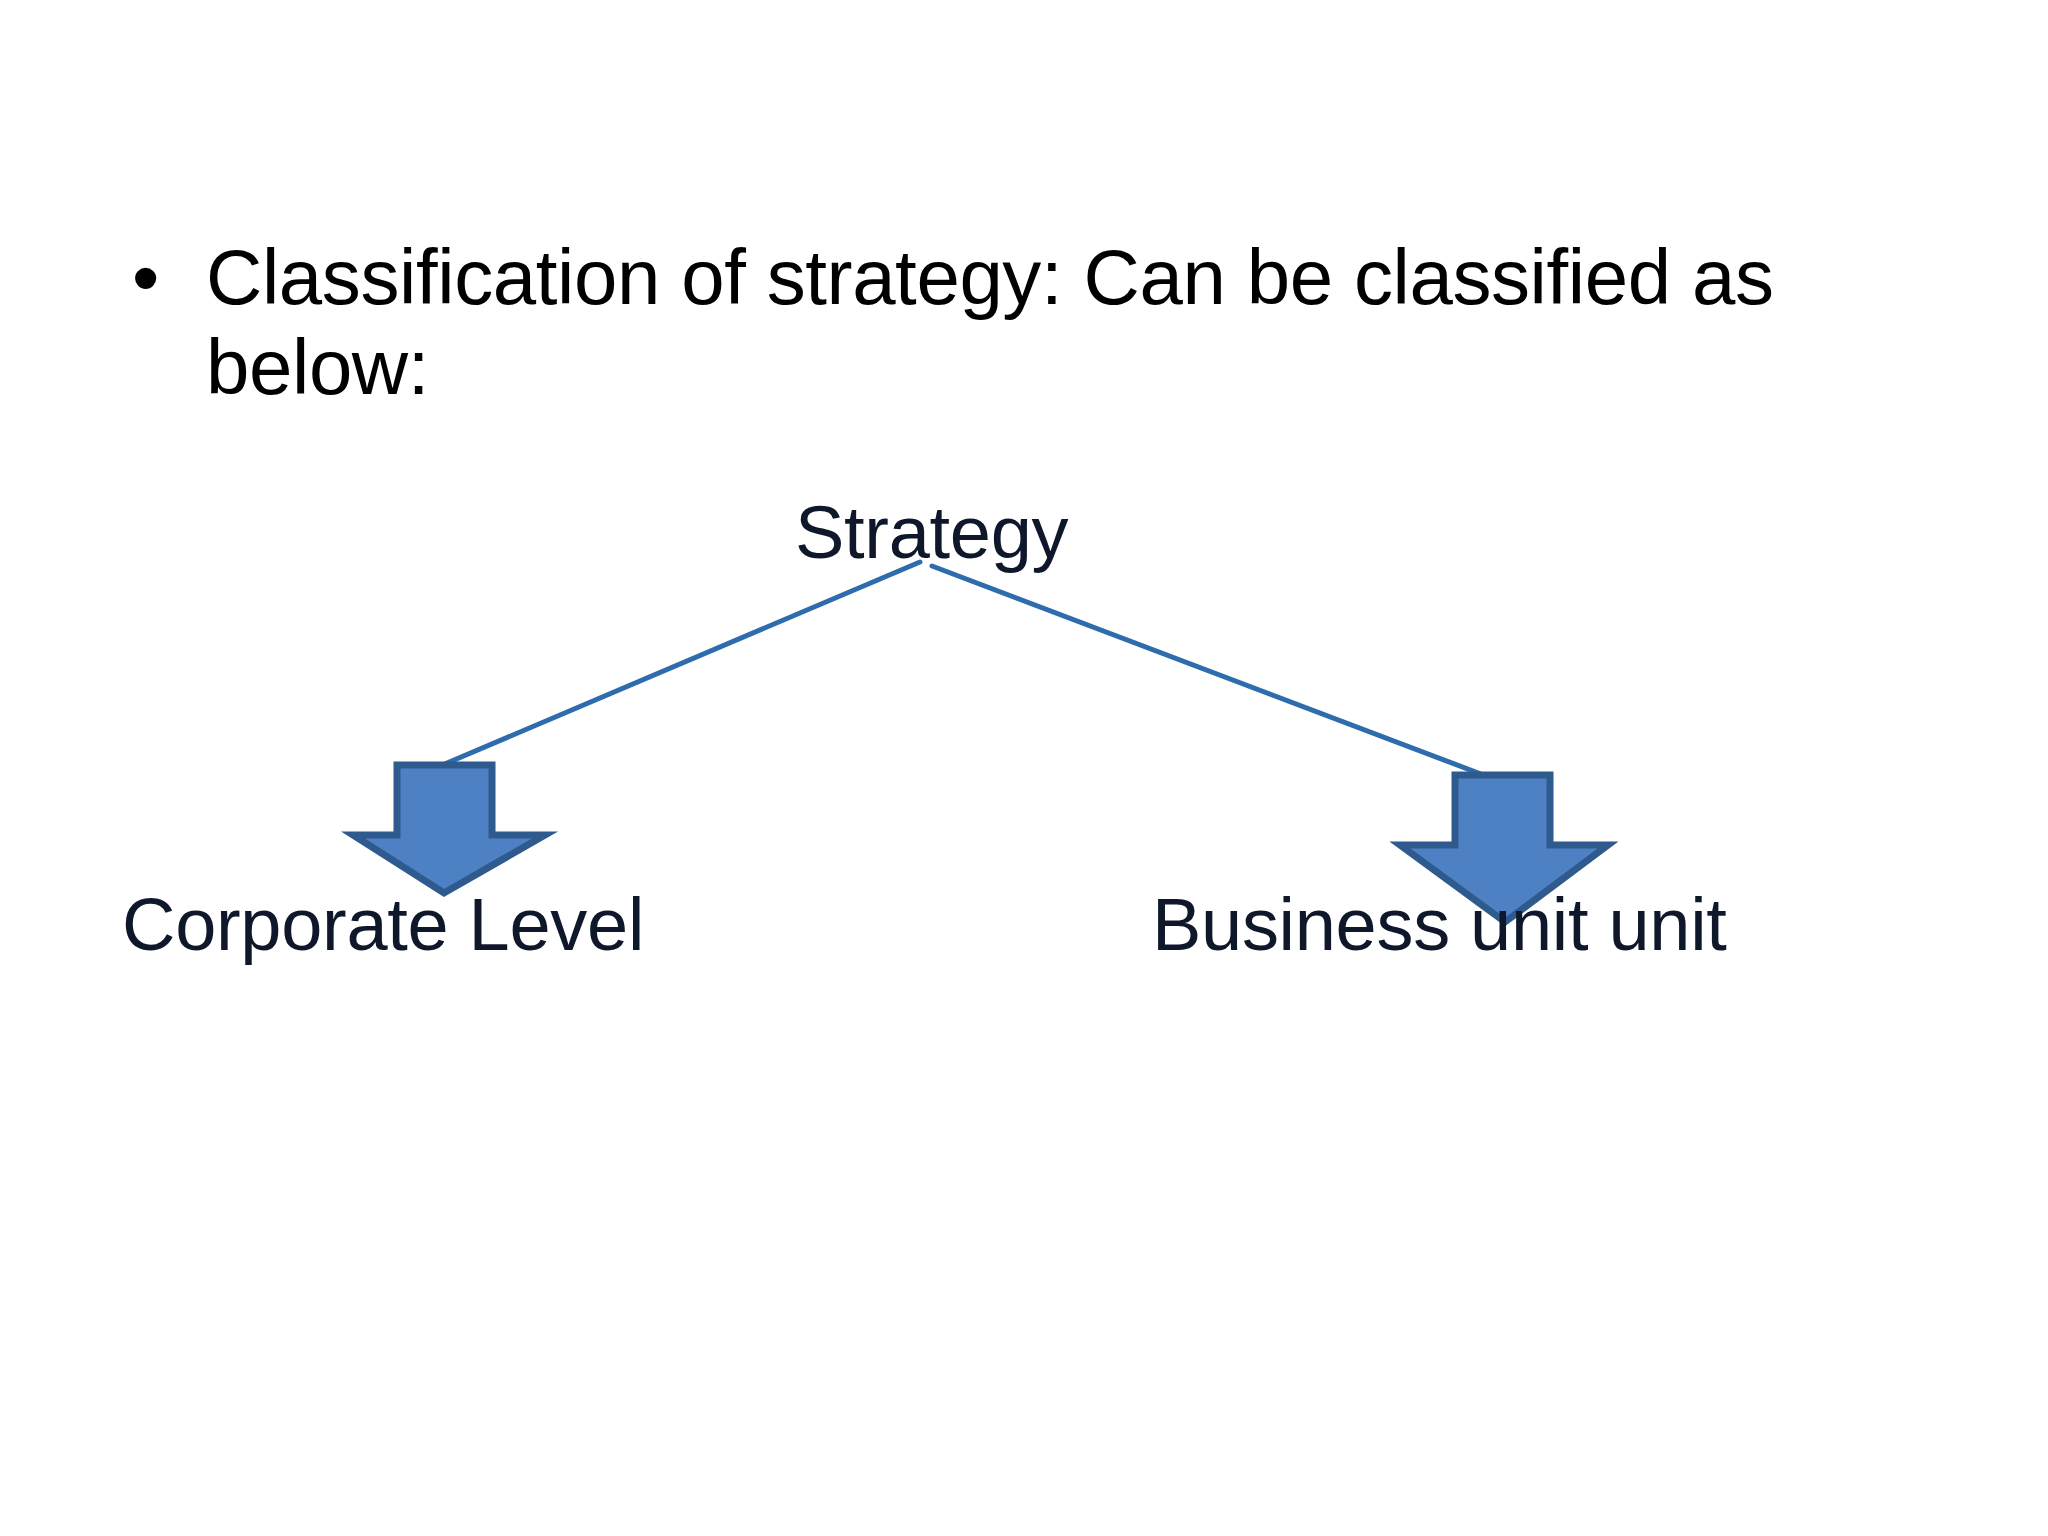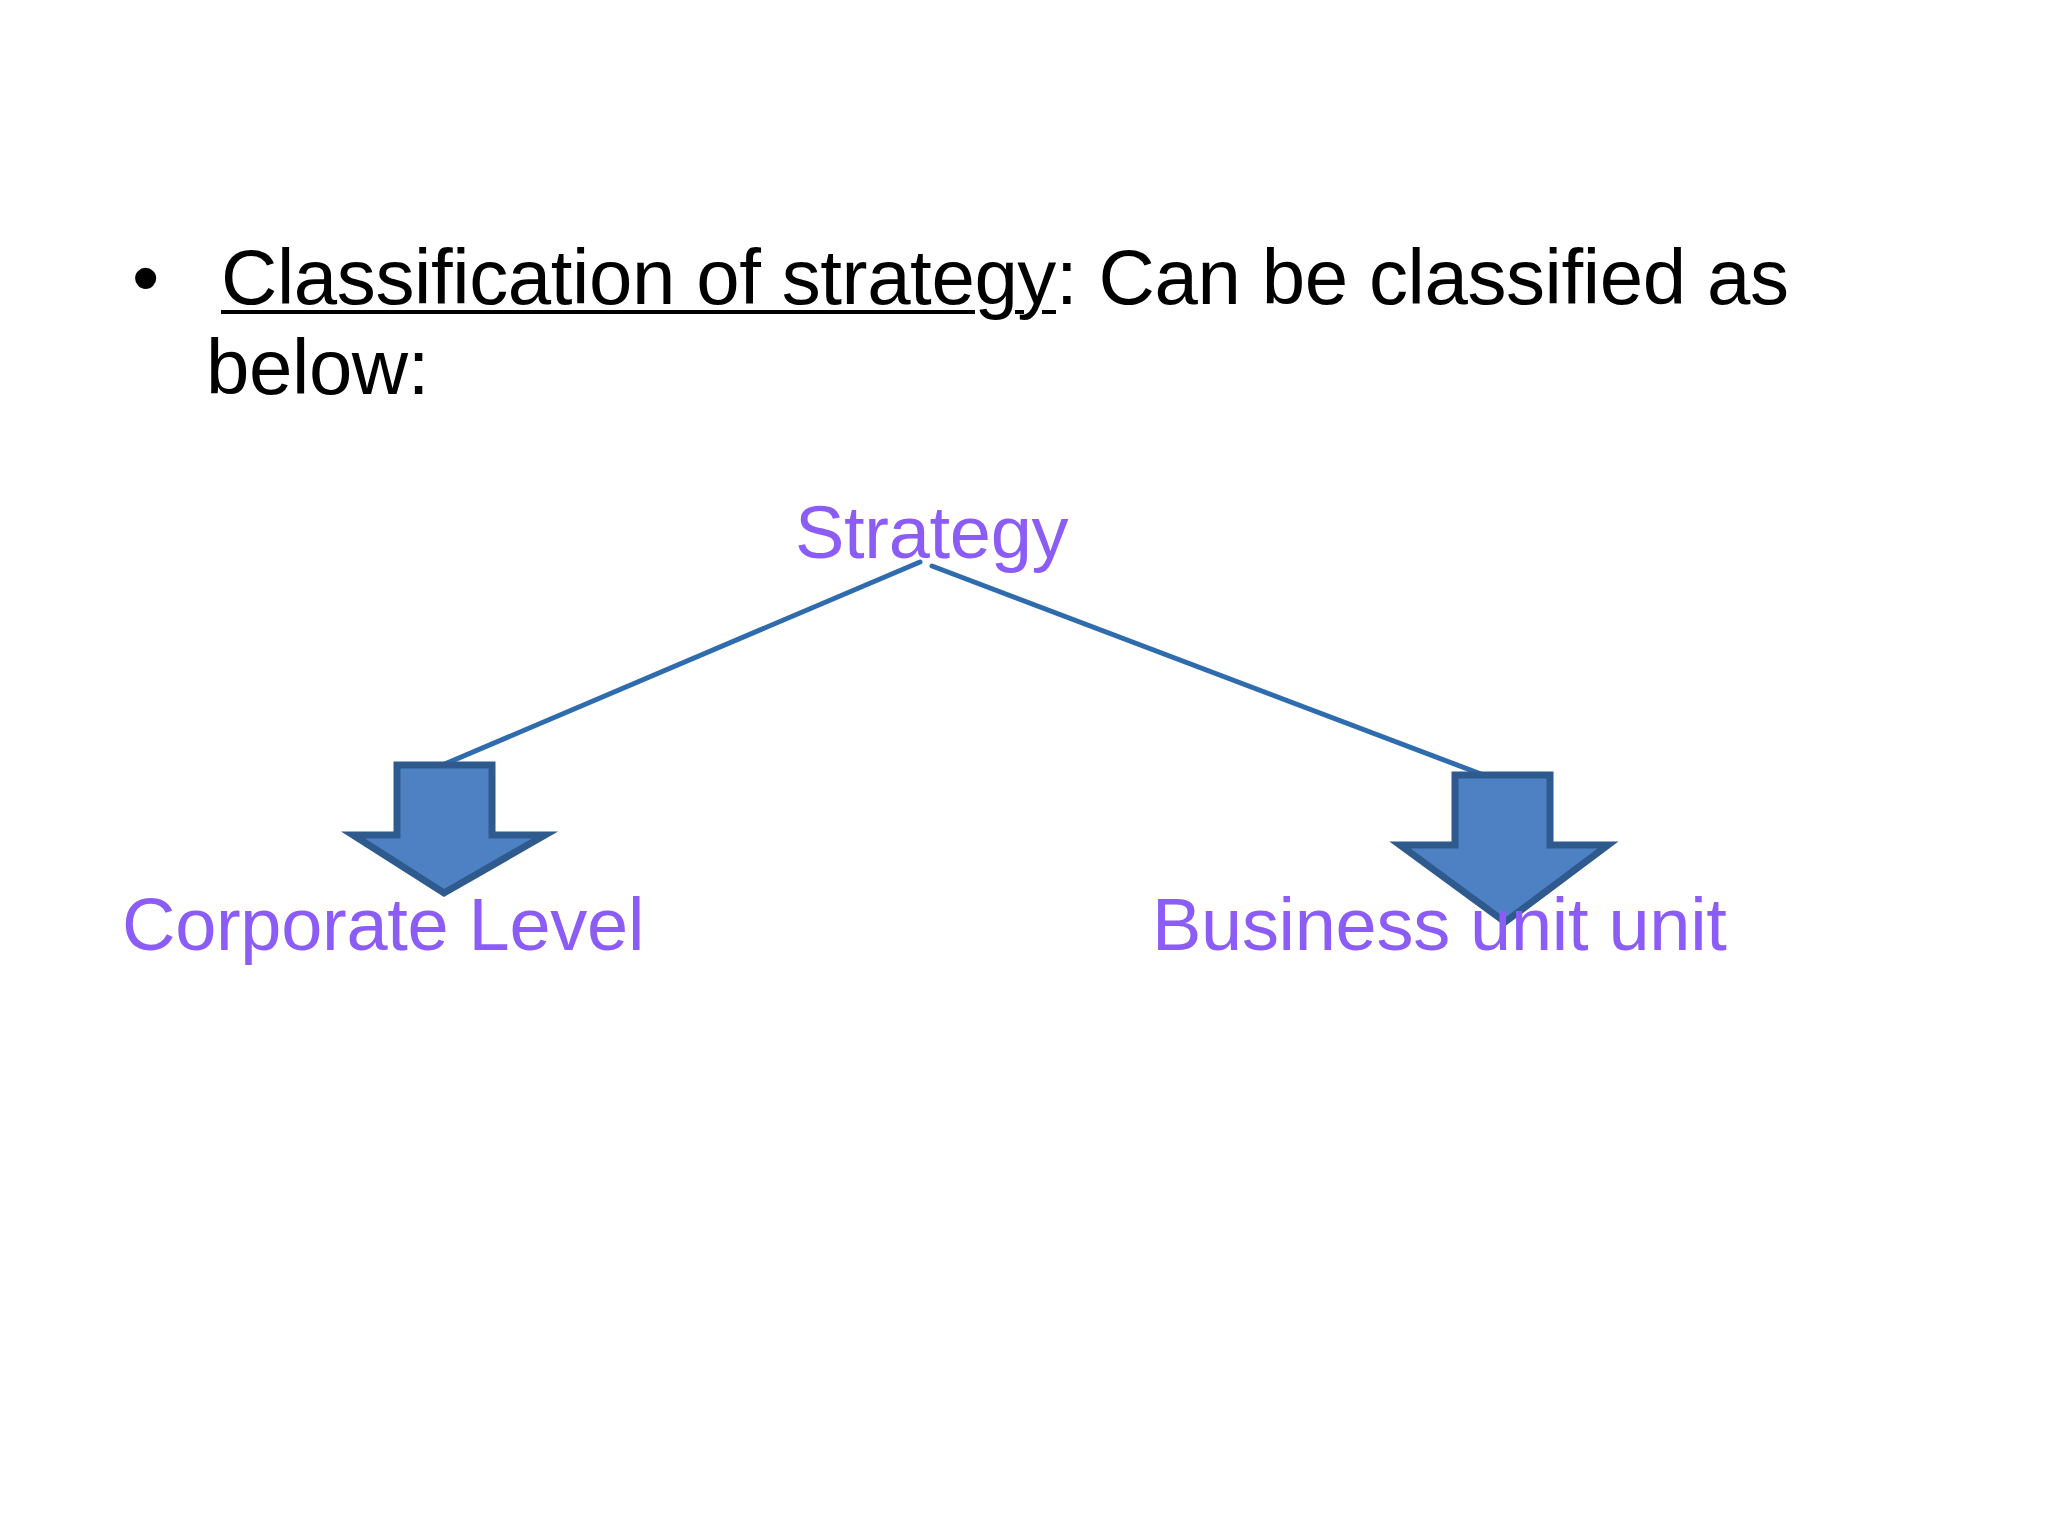--- a/index.html
+++ b/index.html
@@ -41,31 +41,29 @@
   }
   .bullet-text {
     font-size: 78px;
     line-height: 1.16;
     color: #000000;
     font-family: "Liberation Sans", sans-serif;
     letter-spacing: -0.4px;
     white-space: normal;
   }
   .bullet-text .u {
-    text-decoration: underline;
     text-underline-offset: 6px;
     text-decoration-thickness: 4px;
-    margin-left: 15px;
   }
 
   .node-label {
     position: absolute;
     font-size: 74px;
     line-height: 1.1;
-    color: #8b5cf6;
+    color: #0f172a;
     font-family: "Liberation Sans", sans-serif;
     white-space: nowrap;
     letter-spacing: -0.3px;
   }
   #strategy-label {
     left: 795px;
     top: 492px;
   }
   #corporate-label {
     left: 122px;

